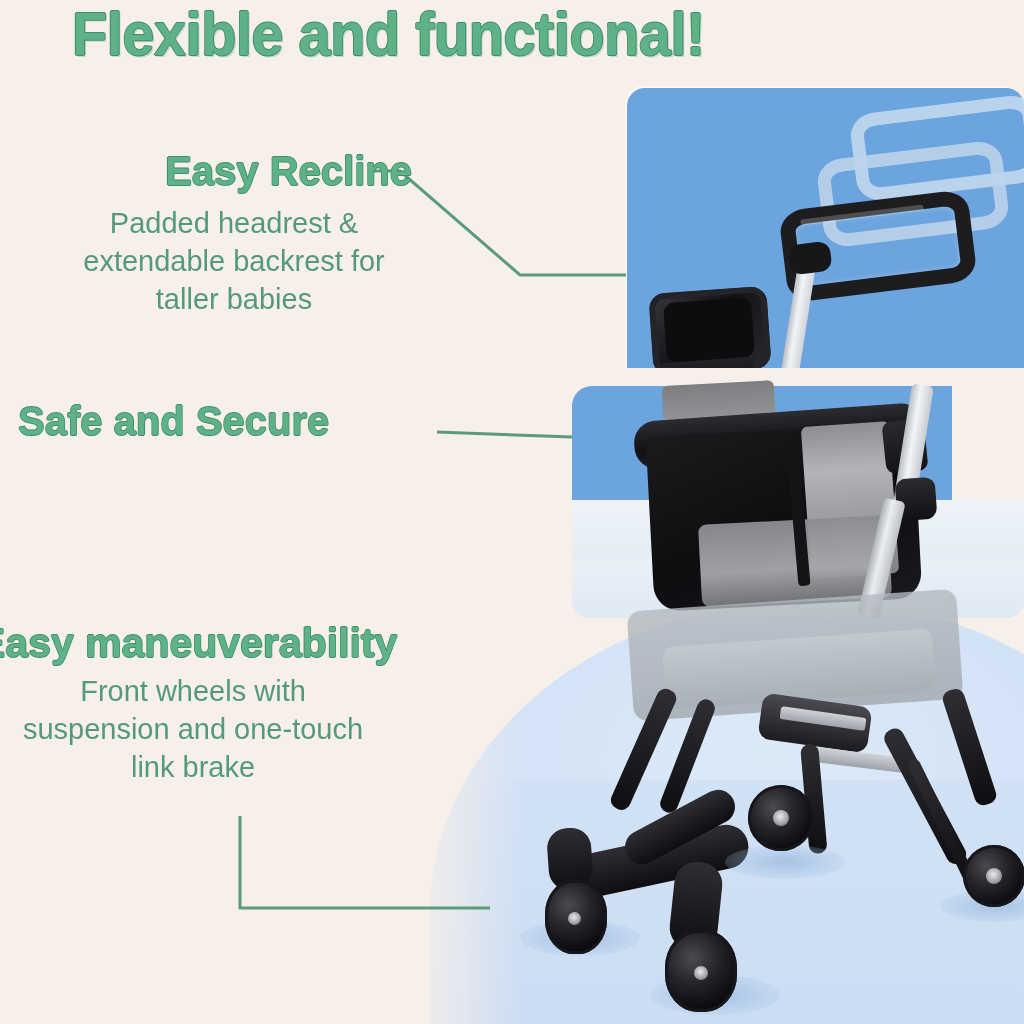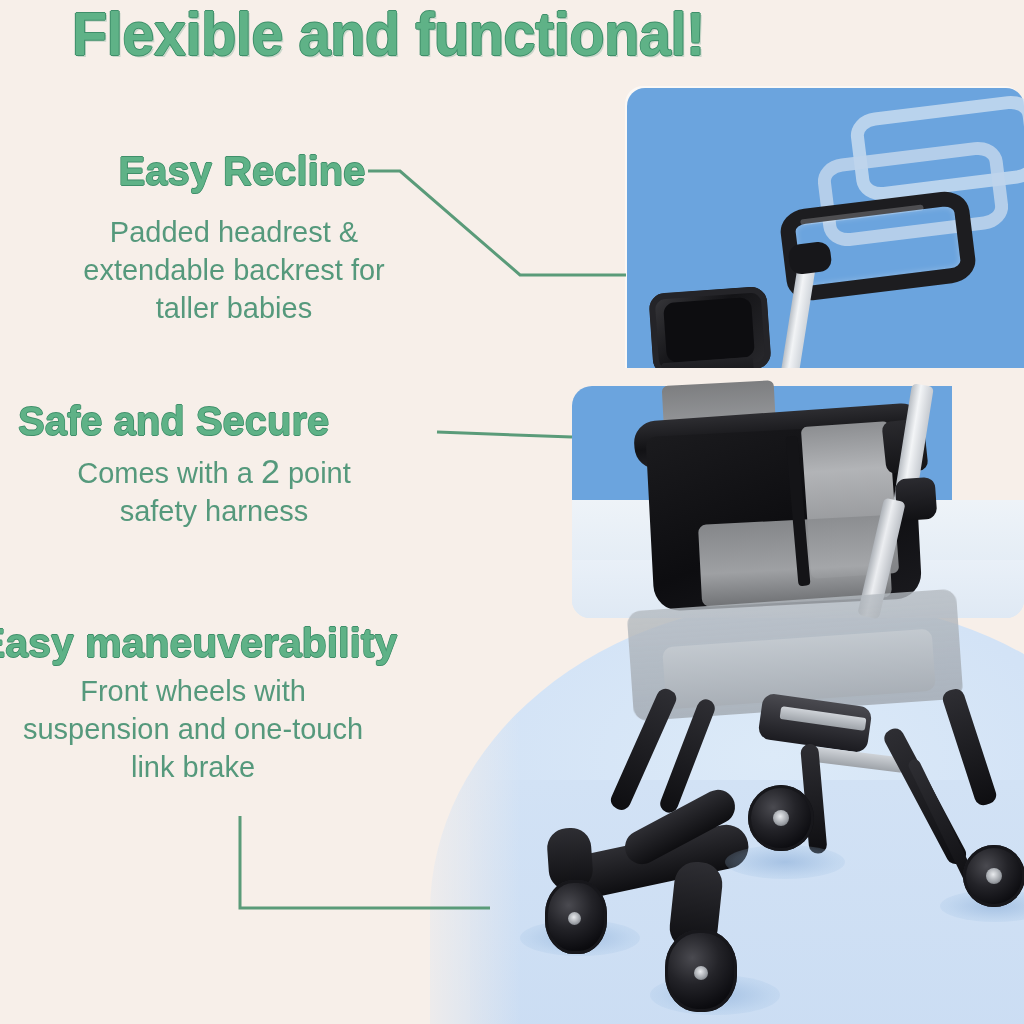--- a/index.html
+++ b/index.html
@@ -49,22 +49,22 @@
     text-shadow:
       0.8px 0 0 #3f8f6a,-0.8px 0 0 #3f8f6a,
       0 0.8px 0 #3f8f6a,0 -0.8px 0 #3f8f6a;
   }
   .f-body{
     font-size:29px;line-height:38px;color:#55997c;
     text-align:center;white-space:pre-line;
   }
 
   #feature-1{left:56px;top:148px;width:356px;}
-  #feature-1 .f-head{text-align:center;margin-left:16px;}
-  #feature-1 .f-body{margin-top:19px;}
+  #feature-1 .f-head{text-align:right;margin-left:16px;}
+  #feature-1 .f-body{margin-top:10px;}
 
   #feature-2{left:18px;top:398px;width:392px;}
   #feature-2 .f-head{text-align:left;}
   #feature-2 .f-body{margin-top:8px;}
 
   #feature-3{left:-22px;top:620px;width:560px;}
   #feature-3 .f-head{text-align:left;font-size:41px;}
   #feature-3 .f-body{margin-top:6px;width:430px;}
 
   .big2{font-size:34px;}
@@ -316,22 +316,20 @@
 
   <div class="feature" id="feature-1">
     <div class="f-head">Easy Recline</div>
     <div class="f-body">Padded headrest &amp;
 extendable backrest for
 taller babies</div>
   </div>
 
   <div class="feature" id="feature-2">
     <div class="f-head">Safe and Secure</div>
-    <div class="f-body"><span>Comes with a </span><span class="big2">2</span><span> point
-safety harness</span></div>
   </div>
 
   <div class="feature" id="feature-3">
     <div class="f-head">Easy maneuverability</div>
     <div class="f-body">Front wheels with
 suspension and one-touch
 link brake</div>
   </div>
 
 </div>

